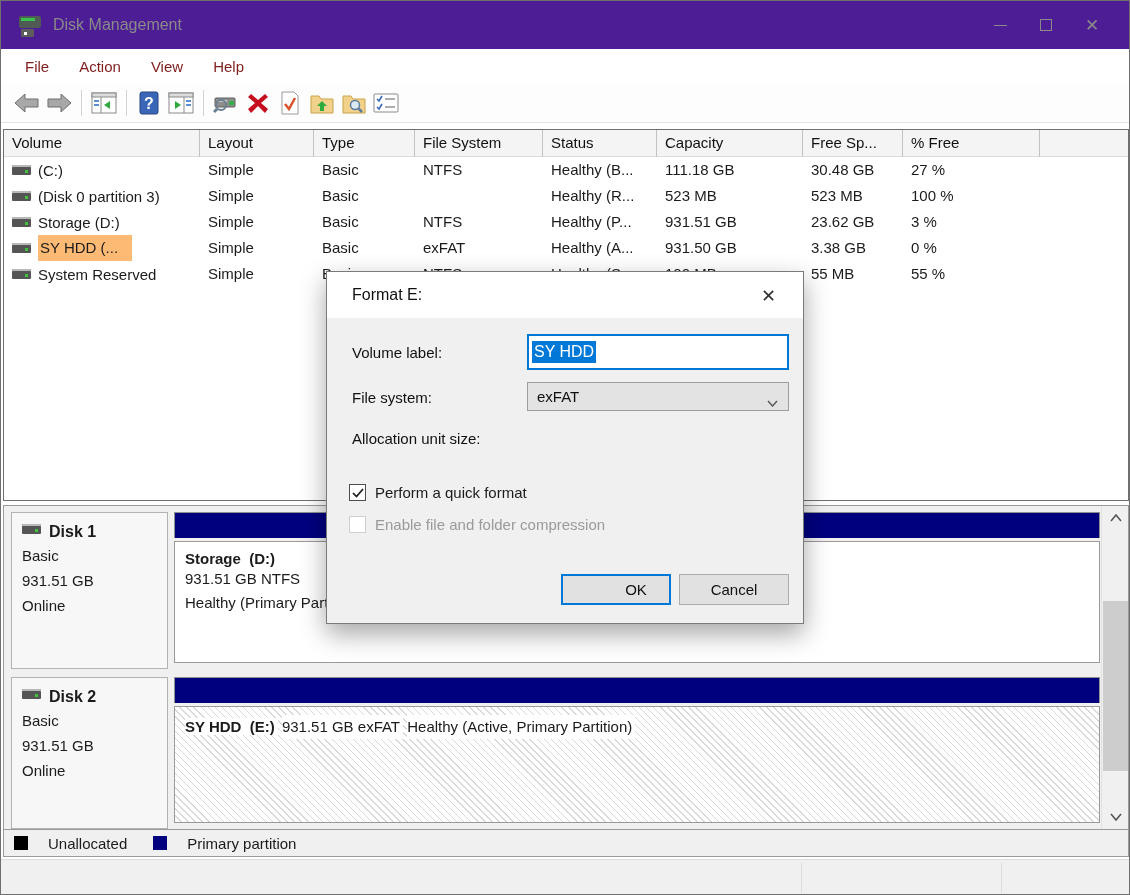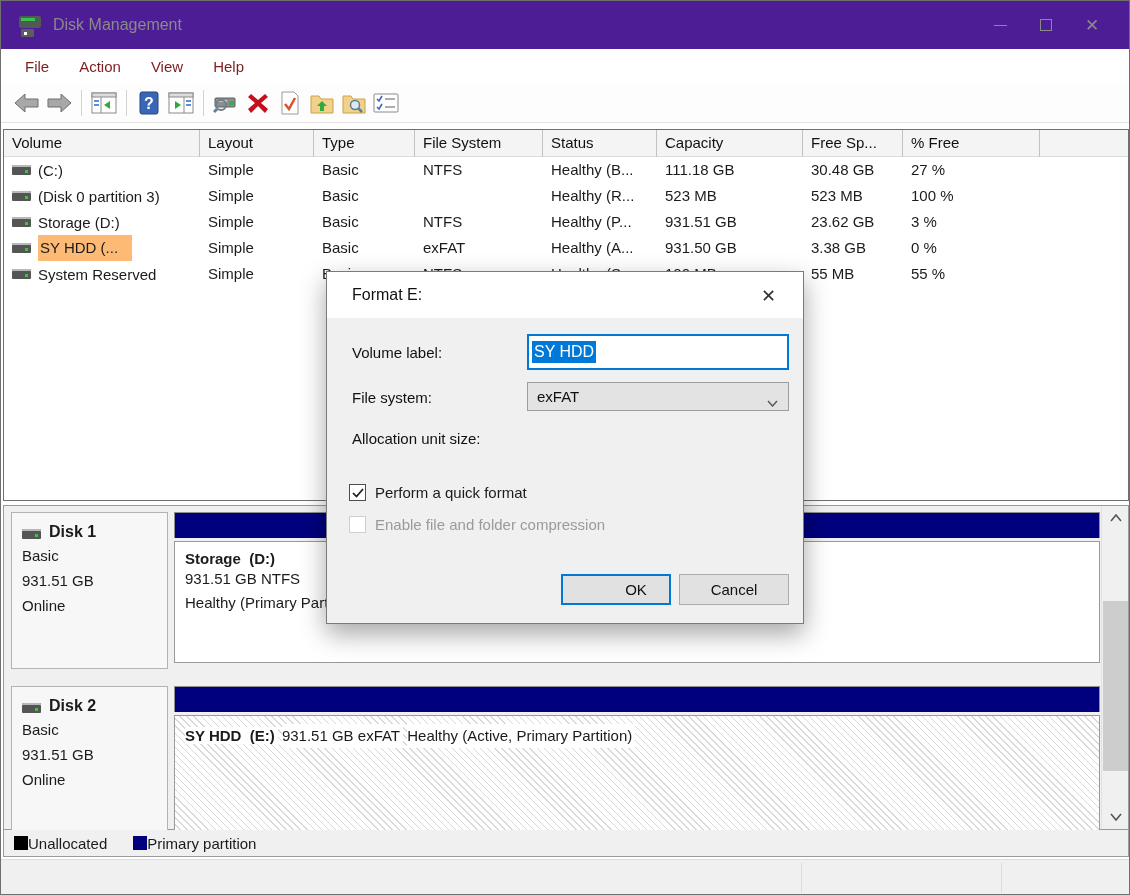--- a/index.html
+++ b/index.html
@@ -43,39 +43,39 @@
   .vol-cell { display:flex; align-items:center; gap:7px; padding-left:8px; }
   .drive-ico { width:19px; height:13px; position:relative; flex:0 0 auto; }
   .drive-ico .b1 { position:absolute; left:0; top:1px; width:19px; height:10px; background:#555; border-radius:1px; box-shadow:inset 0 2px 0 #b9b9b9; }
   .drive-ico .led { position:absolute; right:3px; top:6px; width:3px; height:3px; background:#3cc43c; }
   .sel-hilite { background:#fdba74; padding:1px 14px 2px 2px; }
 
   
   .graph-pane { position:absolute; left:2px; top:504px; width:1126px; height:325px; background:#f0f0f0; border:1px solid #9a9a9a; }
   .disk-block { position:absolute; left:0; width:1096px; }
   .disk-label { position:absolute; left:7px; width:157px; background:#f7f7f7; border:1px solid #b3b3b3; padding:10px 0 0 10px; }
-  .disk-label .disk-title { display:flex; align-items:flex-end; gap:8px; font-weight:bold; font-size:16px; }
+  .disk-label .disk-title { display:flex; align-items:flex-start; gap:8px; font-weight:bold; font-size:16px; }
   .disk-label .line { margin-top:4px; line-height:21px; color:#1b1b1b; }
   .part-region { position:absolute; left:170px; right:0; }
   .part-band { height:26px; border:1px solid #8f8f8f; border-bottom:none; }
   .part-box { border:1px solid #9a9a9a; background:#fff; padding:8px 0 0 10px; }
   .part-box .pname { font-weight:bold; white-space:pre; }
   .part-box .pline { line-height:24px; white-space:pre; }
   .hatched { background-image:repeating-linear-gradient(45deg,#ffffff 0 4px,#d9d9d9 4px 5px); }
   .hatched .pname, .hatched .pline { background:#fff; display:inline-block; padding:0 3px 0 0; }
 
   
   .vscroll { position:absolute; right:0; top:0; width:27px; height:100%; background:#f0f0f0; border-left:1px solid #e2e2e2; }
   .vs-btn { position:absolute; left:0; width:27px; height:24px; display:flex; align-items:center; justify-content:center; }
   .vs-up{ top:0; } .vs-down{ bottom:0; }
   .vs-thumb { position:absolute; left:1px; width:25px; top:95px; height:170px; background:#cdcdcd; }
 
   
   .legend-bar { position:absolute; left:2px; top:829px; width:1126px; height:27px; background:#f0f0f0; border:1px solid #9a9a9a; border-top:none; display:flex; align-items:center; }
-  .legend-item { display:flex; align-items:center; gap:0; margin-left:10px; }
+  .legend-item { display:flex; align-items:center; gap:20px; margin-left:10px; }
   .legend-swatch { width:14px; height:14px; }
   .statusbar { position:absolute; left:0; top:858px; width:1130px; height:37px; background:#f0f0f0; border-top:1px solid #dcdcdc; }
   .status-sep { position:absolute; top:3px; bottom:3px; width:1px; background:#dcdcdc; }
 
   
   .dialog { position:absolute; left:325px; top:270px; width:478px; height:353px; background:#f0f0f0; border:1px solid #7a7a7a; box-shadow:0 10px 24px rgba(0,0,0,.35); }
   .dlg-titlebar { position:absolute; left:0; top:0; width:100%; height:47px; background:#fff; border-bottom:1px solid #f0f0f0; display:flex; align-items:center; }
   .dlg-title { margin-left:25px; font-size:16px; color:#111; }
   .dlg-close { position:absolute; right:12px; top:0; width:45px; height:47px; display:flex; align-items:center; justify-content:center; font-size:18px; color:#333; }
   .dlg-label { position:absolute; left:25px; color:#111; }
@@ -325,21 +325,21 @@
       <div class="part-region" style="top:0;">
         <div class="part-band" style="background:#00007f;"></div>
         <div class="part-box" style="height:122px; margin-top:3px;">
           <div class="pname">Storage  (D:)</div>
           <div class="pline">931.51 GB NTFS</div>
           <div class="pline">Healthy (Primary Partition)</div>
         </div>
       </div>
     </div>
 
-    <div class="disk-block" style="top:180px; height:152px;">
+    <div class="disk-block" style="top:171px; height:152px;">
       <div class="disk-label" style="top:0; height:152px;">
         <div class="disk-title">
           <span class="drive-ico">
               <span class="b1"></span>
               <span class="led"></span>
             </span>
           <span>Disk 2</span>
         </div>
         <div class="line">Basic</div>
         <div class="line">931.51 GB</div>

